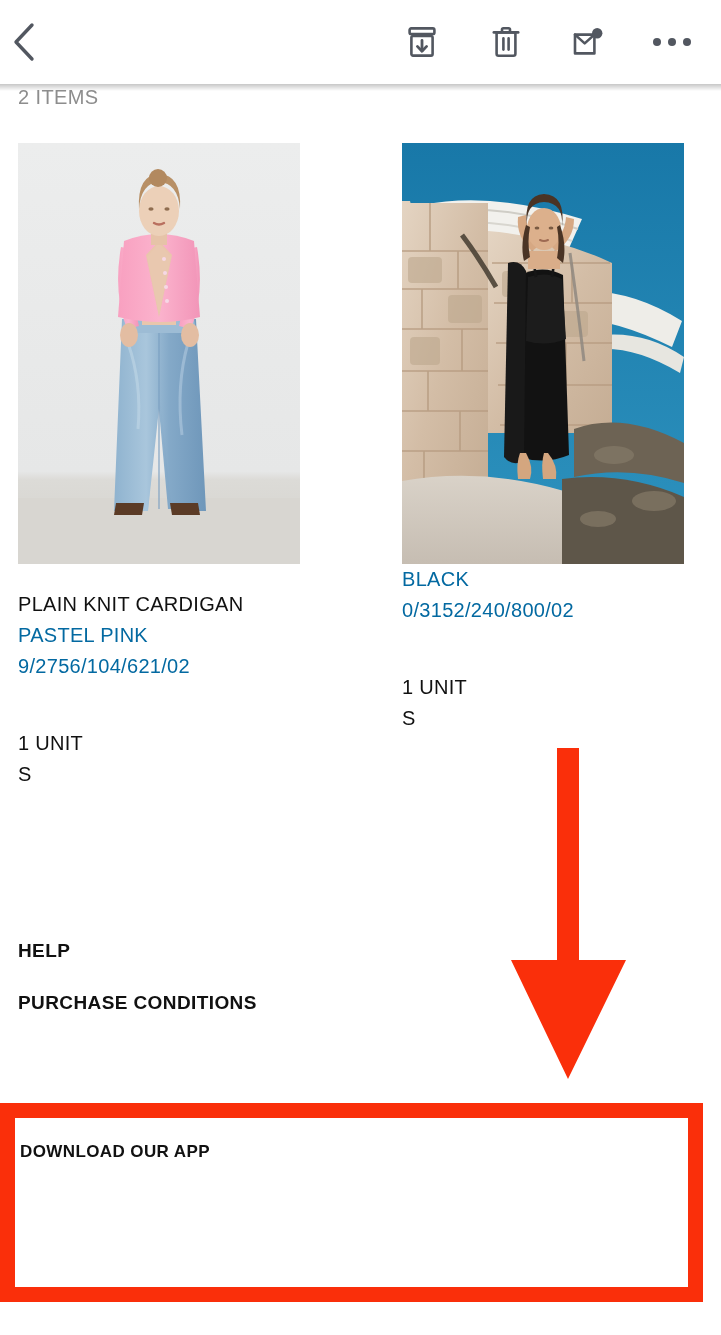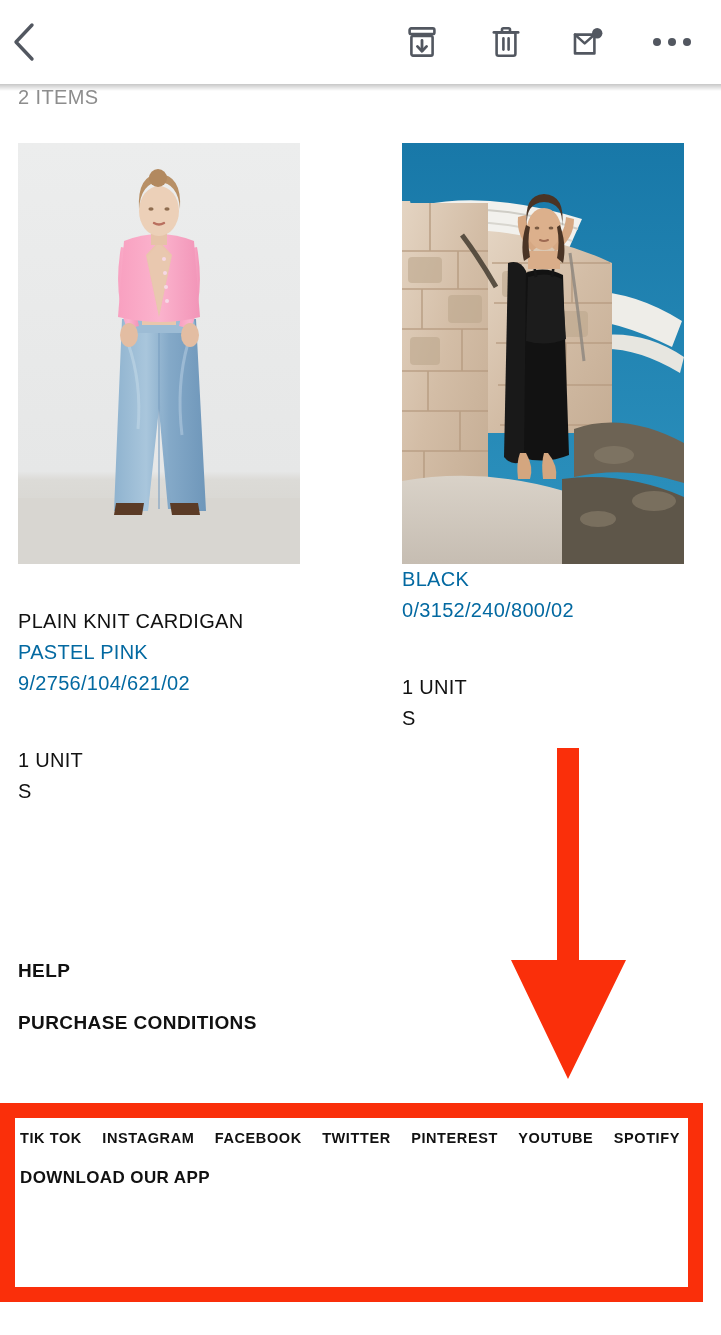--- a/index.html
+++ b/index.html
@@ -81,21 +81,21 @@
   .product-photo {
     width: 282px;
     height: 421px;
     position: relative;
     overflow: hidden;
     background: #efefef;
   }
   .product-photo svg { display: block; width: 282px; height: 421px; }
 
   .product-name {
-    margin-top: 42px;
+    margin-top: 25px;
     font-size: 20px;
     color: #111111;
     letter-spacing: 0.3px;
     line-height: 31px;
   }
   .product-color,
   .product-ref {
     font-size: 20px;
     color: #0369a1;
     letter-spacing: 0.3px;
@@ -122,28 +122,27 @@
     top: 940px;
     width: 600px;
   }
   .policy-link {
     font-size: 19px;
     font-weight: bold;
     color: #111111;
     letter-spacing: 0.4px;
     margin-bottom: 30px;
     display: block;
-    margin-top: 20px;
   }
 
   
   .footer-panel {
     position: absolute;
     left: 15px;
-    top: 1090px;
+    top: 1064px;
     width: 673px;
     height: 152px;
     background: #ffffff;
     box-sizing: border-box;
     padding-left: 24px;
   }
   .social-row {
     position: absolute;
     left: 5px;
     top: 40px;

